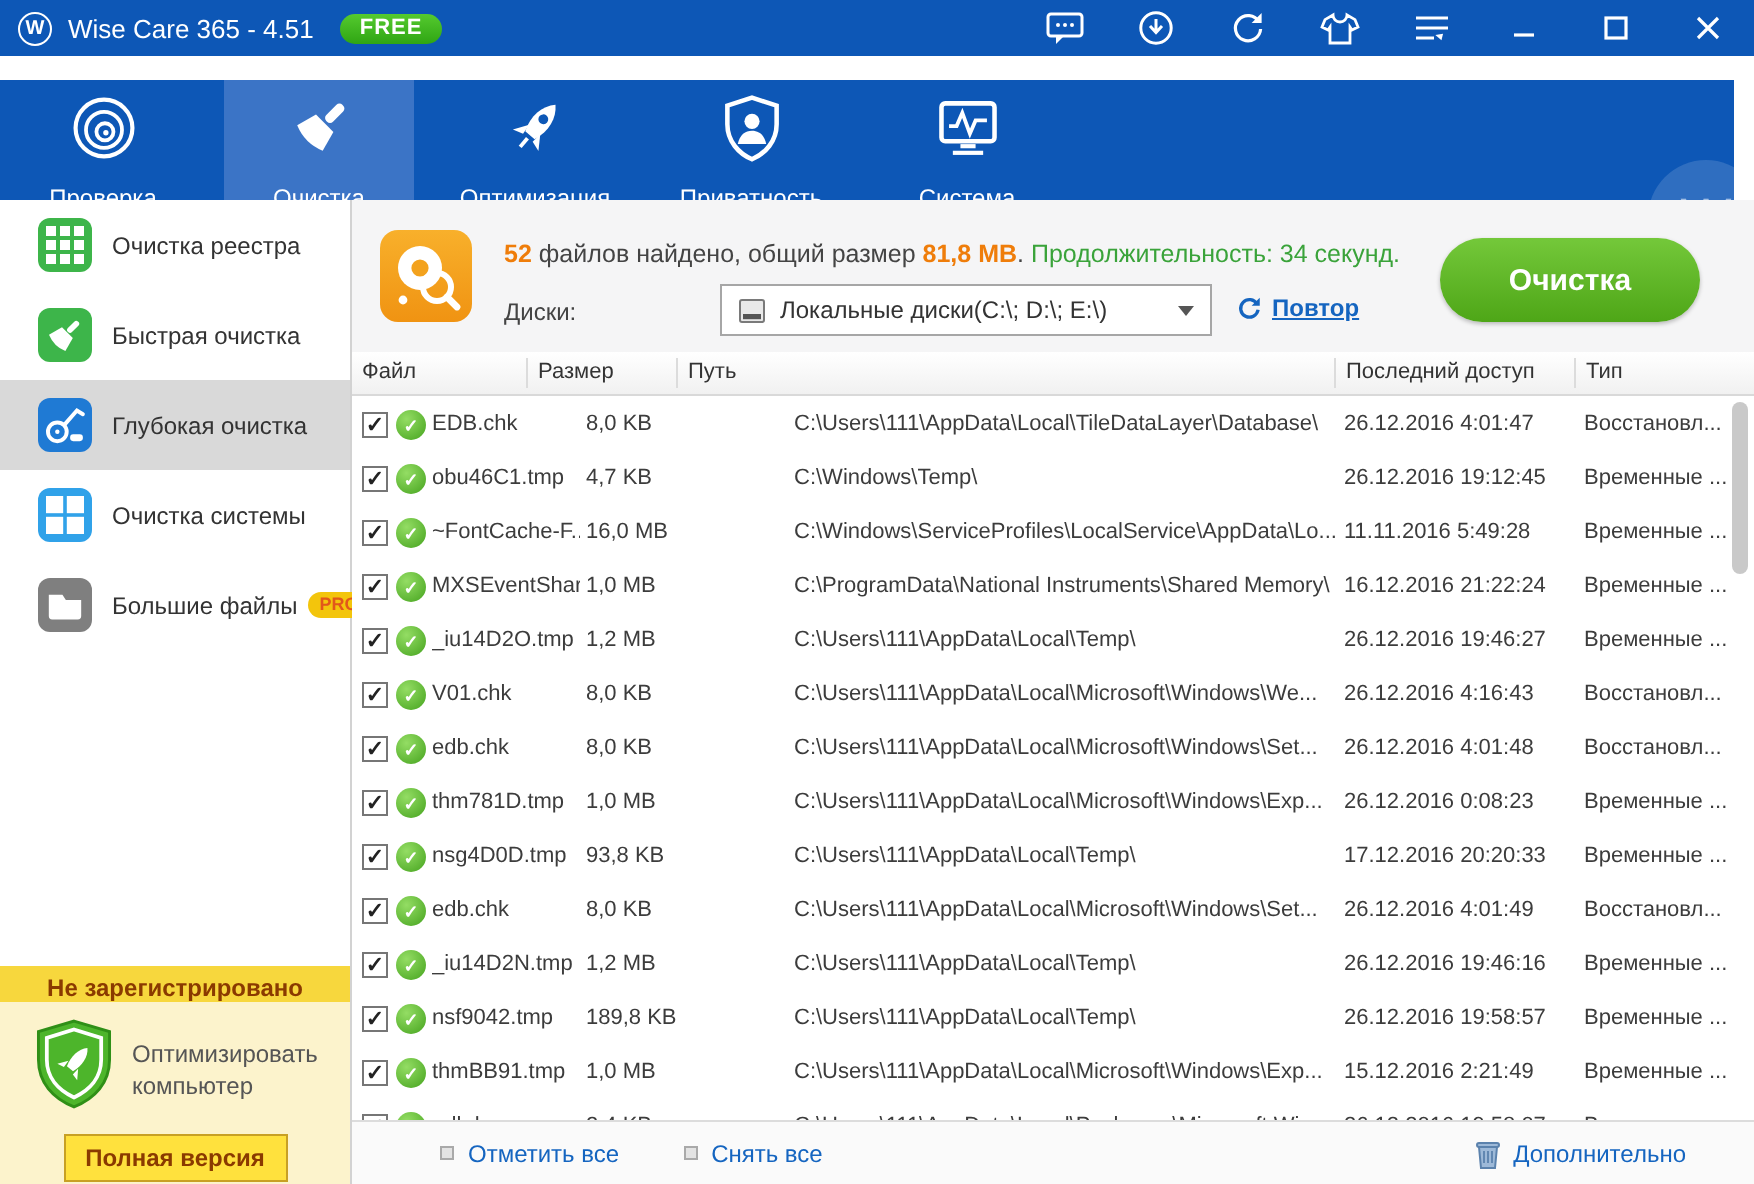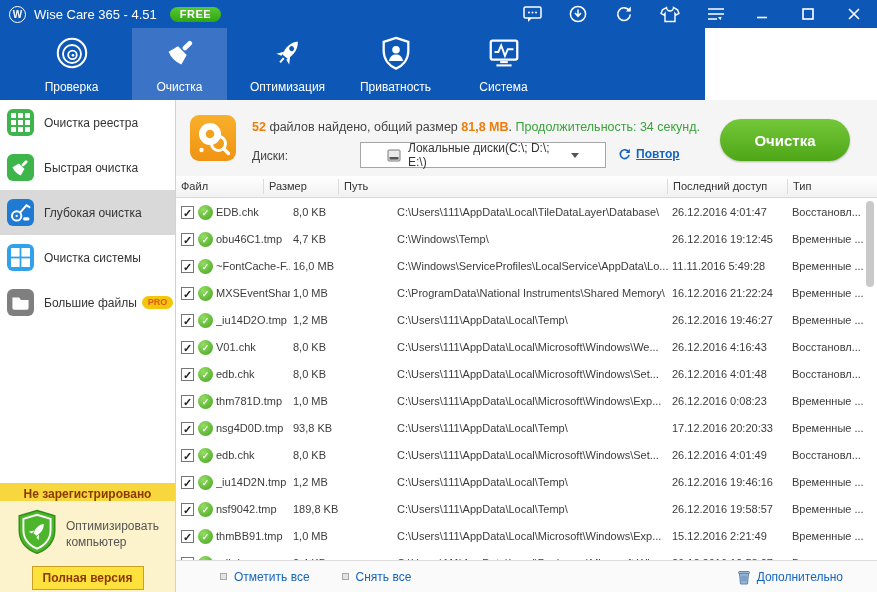--- a/index.html
+++ b/index.html
@@ -10,50 +10,50 @@
   
   .titlebar { position:absolute; left:0; top:0; width:877px; height:28px; background:#0d57b6; display:flex; align-items:center; }
   .tb-logo { width:17px; height:17px; margin-left:9px; border:1.5px solid #fff; border-radius:50%; color:#fff; font-size:10px; font-weight:bold; display:flex; align-items:center; justify-content:center; }
   .tb-title { color:#fff; font-size:13px; margin-left:8px; }
   .tb-badge { margin-left:13px; background:linear-gradient(#55ca2f,#2fa513); border-radius:9px; padding:1px 10px 2px; color:#fff; font-size:11px; font-weight:bold; letter-spacing:.5px; }
   .tb-icons { position:absolute; right:0; top:0; height:28px; display:flex; }
   .tb-btn { width:46px; height:28px; display:flex; align-items:center; justify-content:center; color:#fff; cursor:default; }
   .tb-btn svg { display:block; }
 
   
-  .nav { position:absolute; left:0; top:28px; width:705px; height:72px; background:#0d57b6; display:flex; padding-left:24px; }
+  .nav { position:absolute; left:0; top:40px; width:867px; height:72px; background:#0d57b6; display:flex; padding-left:4px; }
   .tab { width:95px; height:72px; margin-right:13px; display:flex; flex-direction:column; align-items:center; justify-content:center; color:#fff; }
   .tab.active { background:#3b74c6; }
   .tab-label { font-size:12px; margin-top:5px; }
   .nav-wlogo { position:absolute; left:824px; top:40px; width:58px; height:58px; border-radius:50%; background:rgba(255,255,255,.14); color:rgba(255,255,255,.55); font-size:27px; display:flex; align-items:center; justify-content:center; }
   .nav-wlogo::after { content:""; position:absolute; left:47px; top:46px; width:18px; height:18px; border-radius:50%; background:rgba(255,255,255,.14); }
 
   
   .sidebar { position:absolute; left:0; top:100px; width:176px; height:492px; background:#fff; border-right:1px solid #d2d2d2; }
-  .side-item { height:45px; display:flex; align-items:center; padding-left:7px; }
+  .side-item { height:45px; display:flex; align-items:center; padding-left:19px; }
   .side-item.selected { background:#d9d9d9; }
   .side-ico { width:27px; height:27px; border-radius:6px; margin-right:10px; flex:0 0 27px; display:flex; align-items:center; justify-content:center; }
   .side-label { font-size:12px; color:#333; white-space:nowrap; }
   .pro-badge { margin-left:5px; background:#f3c50c; border-radius:8px; color:#e2571b; font-size:9px; font-weight:bold; padding:1px 6px 2px; }
 
   .reg-panel { position:absolute; left:0; bottom:0; width:175px; height:109px; background:#fcf3cc; }
   .reg-header { height:18px; background:#f7d73d; color:#8a3a00; font-weight:bold; font-size:12px; text-align:center; line-height:22px; }
   .reg-body { display:flex; align-items:center; padding:8px 0 0 16px; }
   .reg-text { font-size:12px; color:#555; width:108px; margin-left:8px; line-height:16px; }
   .reg-btn { display:block; margin:7px auto 0; width:112px; height:24px; background:#ffe13d; border:1px solid #c8a024; color:#8a3a00; font-weight:bold; font-size:12px; font-family:"Liberation Sans",sans-serif; }
 
   
   .main { position:absolute; left:176px; top:100px; width:701px; height:492px; }
   .summary { position:absolute; left:0; top:0; width:701px; height:94px; background:#f5f5f6; border-bottom:1px solid #e2e2e2; }
   .hdd-ico { position:absolute; left:14px; top:15px; width:46px; height:46px; border-radius:9px; background:linear-gradient(#f8b02b,#f09312); }
   .sum-line1 { position:absolute; left:76px; top:20px; font-size:12.5px; color:#444; white-space:nowrap; }
   .orange { color:#ef7d0a; font-weight:bold; }
   .greentxt { color:#3aa33a; }
   .disks-label { position:absolute; left:76px; top:49px; font-size:12px; color:#444; }
-  .drive-select { position:absolute; left:184px; top:42px; width:246px; height:26px; background:#fff; border:1px solid #a6a6a6; display:flex; align-items:center; padding:0 26px; font-size:12px; color:#333; }
+  .drive-select { position:absolute; left:184px; top:42px; width:246px; height:26px; background:#fff; border:1px solid #a6a6a6; display:flex; align-items:center; padding:0 8px; font-size:12px; color:#333; }
   .drive-select .caret { margin-left:auto; width:0; height:0; border-left:4px solid transparent; border-right:4px solid transparent; border-top:5px solid #555; }
   .drive-glyph { margin-right:7px; display:flex; }
   .retry-link { position:absolute; left:442px; top:47px; display:flex; align-items:center; color:#1565c0; font-size:12px; font-weight:bold; }
   .retry-link .lbl { text-decoration:underline; margin-left:5px; }
   .clean-btn { position:absolute; right:27px; top:19px; width:130px; height:42px; border-radius:21px; border:none; background:linear-gradient(#74c83a,#4ea617); color:#fff; font-weight:bold; font-size:15px; font-family:"Liberation Sans",sans-serif; box-shadow:0 1px 2px rgba(0,0,0,.25); }
 
   
   .thead { position:absolute; left:0; top:76px; width:701px; height:22px; background:linear-gradient(#ffffff,#f1f1f1); border-bottom:1px solid #d9d9d9; font-size:11px; color:#333; }
   .thead span { position:absolute; top:4px; }
   .th-file { left:5px; } .th-size { left:93px; } .th-path { left:168px; } .th-date { left:497px; } .th-type { left:617px; }

